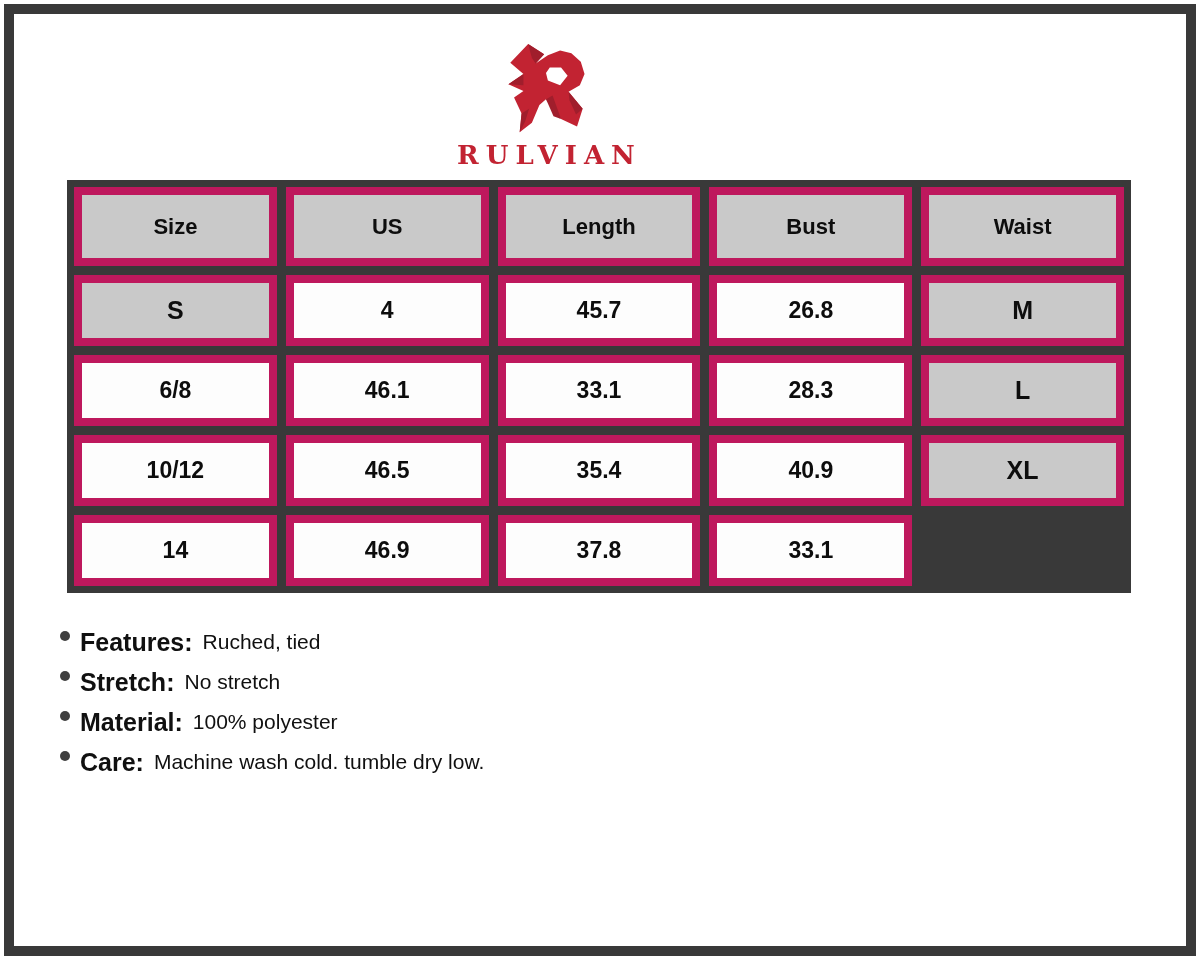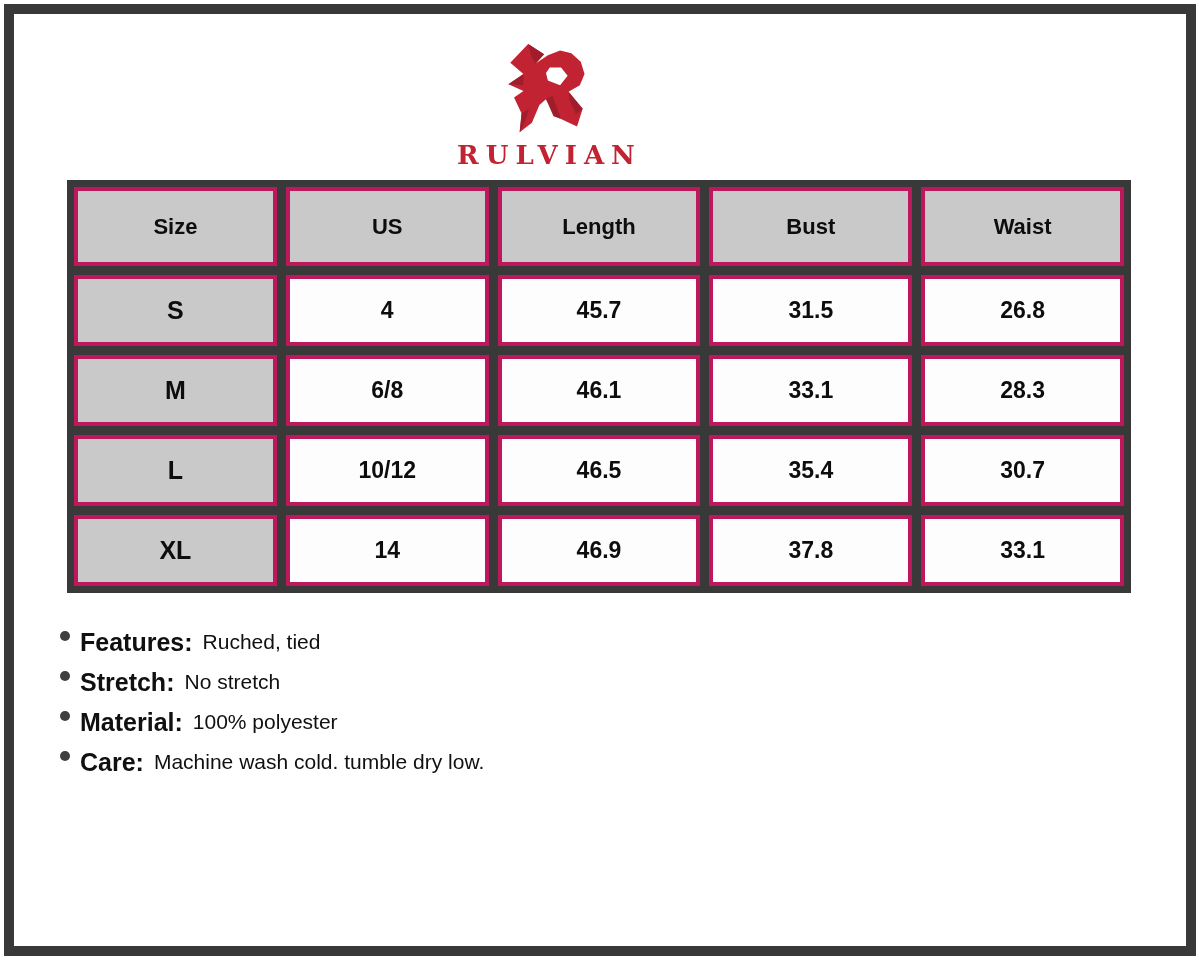--- a/index.html
+++ b/index.html
@@ -43,21 +43,21 @@
   .size-table {
     position: absolute; left: 67px; top: 180px; width: 1064px; height: 413px;
     background: #393939; border: 7px solid #393939;
     display: grid;
     grid-template-columns: repeat(5, 1fr);
     grid-template-rows: 79px 71px 71px 71px 71px;
     gap: 9px;
   }
   .cell {
     display: flex; align-items: center; justify-content: center;
-    border: 4px solid #be185d;
+    border: 8px solid #be185d;
     color: #0d0d0d; font-weight: 700;
   }
   .cell.head { background: #c9c9c9; font-size: 22px; }
   .cell.sizecol { background: #c9c9c9; font-size: 25px; }
   .cell.val { background: #fdfdfd; font-size: 23px; }
   
   .details { position: absolute; left: 60px; top: 622px; }
   .detail-row {
     display: flex; align-items: center; height: 40px; white-space: nowrap;
   }
@@ -94,34 +94,33 @@
   <div class="size-table">
     <div class="cell head">Size</div>
     <div class="cell head">US</div>
     <div class="cell head">Length</div>
     <div class="cell head">Bust</div>
     <div class="cell head">Waist</div>
 
     <div class="cell sizecol">S</div>
     <div class="cell val">4</div>
     <div class="cell val">45.7</div>
-    <div class="cell val">31.5</div>
     <div class="cell val">26.8</div>
 
     <div class="cell sizecol">M</div>
     <div class="cell val">6/8</div>
     <div class="cell val">46.1</div>
     <div class="cell val">33.1</div>
     <div class="cell val">28.3</div>
 
     <div class="cell sizecol">L</div>
     <div class="cell val">10/12</div>
     <div class="cell val">46.5</div>
     <div class="cell val">35.4</div>
-    <div class="cell val">30.7</div>
+    <div class="cell val">40.9</div>
 
     <div class="cell sizecol">XL</div>
     <div class="cell val">14</div>
     <div class="cell val">46.9</div>
     <div class="cell val">37.8</div>
     <div class="cell val">33.1</div>
   </div>
 
   <div class="details">
     <div class="detail-row">

